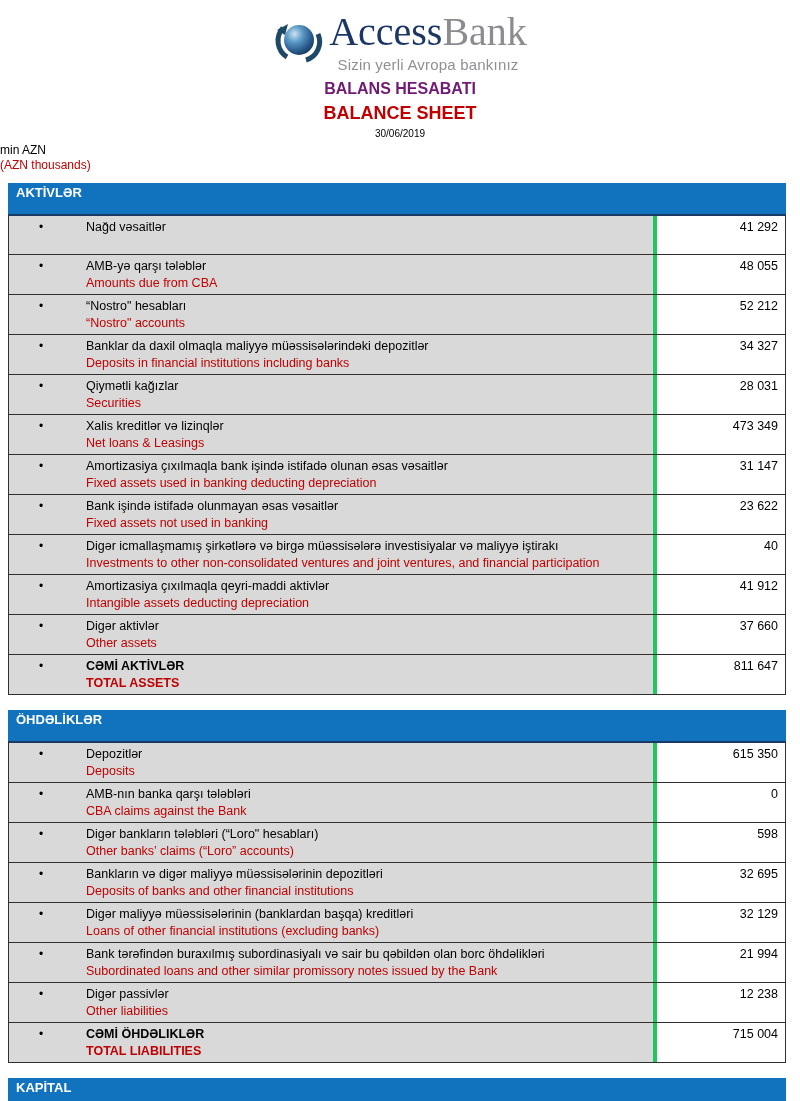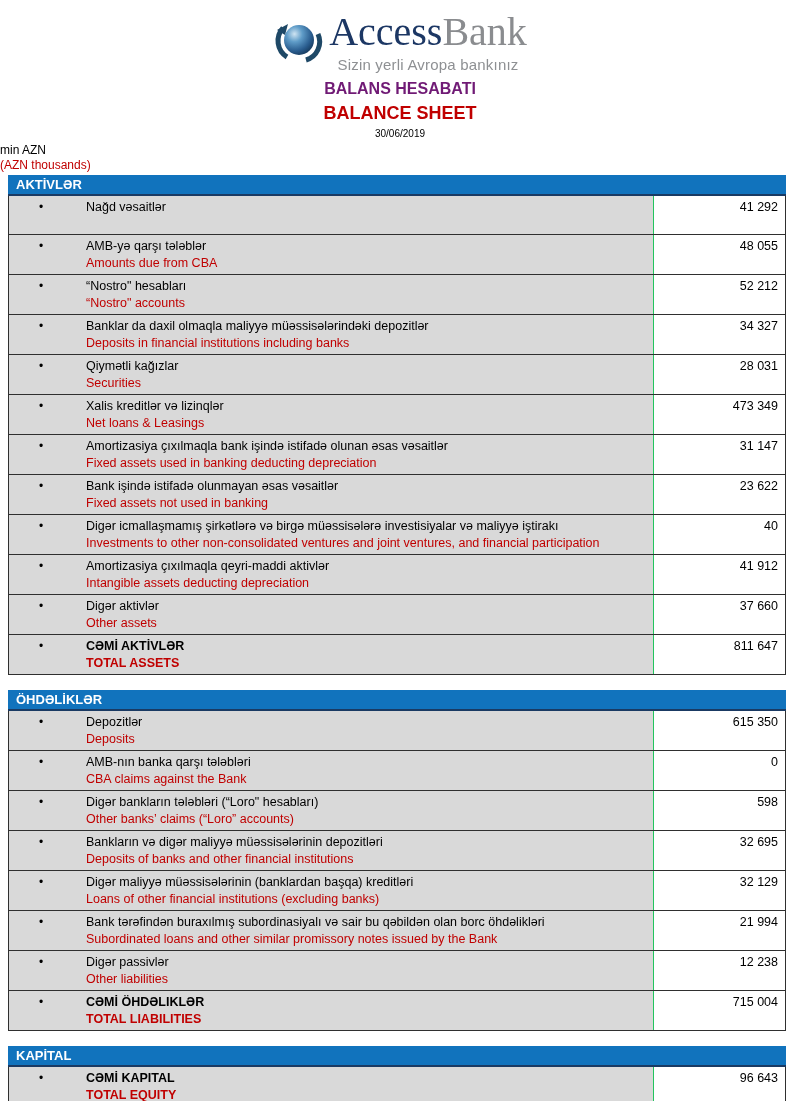--- a/index.html
+++ b/index.html
@@ -19,42 +19,42 @@
   .brand { font-family:"Liberation Serif","DejaVu Serif",serif; font-size:40px; line-height:44px; letter-spacing:0px; }
   .brand .b-access { color:#1c3764; }
   .brand .b-bank { color:#8a8c8f; }
   .tagline { font-size:15px; color:#8e9093; margin-top:2px; letter-spacing:0.2px; }
   
   .title-az { text-align:center; color:#701a75; font-weight:bold; font-size:16px; margin-top:7px; }
   .title-en { text-align:center; color:#c00000; font-weight:bold; font-size:18px; margin-top:5px; }
   .date-line { text-align:center; font-size:10px; margin-top:4px; }
   .units { padding-right:30px; margin-top:4px; }
   .unit-az { font-size:12px; color:#000; }
-  .unit-en { font-size:12px; color:#c00000; margin-top:1px; margin-bottom:3px; }
+  .unit-en { font-size:12px; color:#c00000; margin-top:1px; margin-bottom:11px; }
   
   #sections { margin:0 14px 0 8px; }
   .section { margin-top:0; }
   .section + .section { margin-top:15px; }
   .section-bar {
     background:#1173bd; color:#fff; font-weight:bold; font-size:13px;
-    height:21px; line-height:20px; padding-left:8px;
+    height:33px; line-height:20px; padding-left:8px;
     border-bottom:2px solid #1a3a63;
   }
   .section-table { border:1px solid #2f2f2f; border-top:none; }
   .srow { display:flex; min-height:38px; }
   .srow + .srow { border-top:1px solid #2f2f2f; }
   .label-cell { flex:1; background:#d9d9d9; display:flex; padding-top:3px; padding-bottom:2px; }
   .bullet { width:27px; margin-left:30px; font-size:12px; line-height:17px; text-align:left; flex:0 0 auto; }
   .texts { flex:1; padding-right:6px;margin-left:20px; }
   .t-az { font-size:12.5px; line-height:17px; color:#000; }
   .t-en { font-size:12.5px; line-height:17px; color:#c00000; }
   .srow.bold .t-az { font-weight:bold; }
   .srow.bold .t-en { font-weight:bold; }
   .value-cell {
-    flex:0 0 132px; background:#fff; border-left:1px solid #22c55e;
+    flex:0 0 132px; background:#fff; border-left:4px solid #22c55e;
     text-align:right; font-size:12.5px; line-height:17px;
     padding:3px 7px 0 0;
   }
 </style>
 </head>
 <body>
 
 <div class="logo-area">
   <div class="logo-inner">
     <svg class="globe" viewBox="0 0 50 50">

